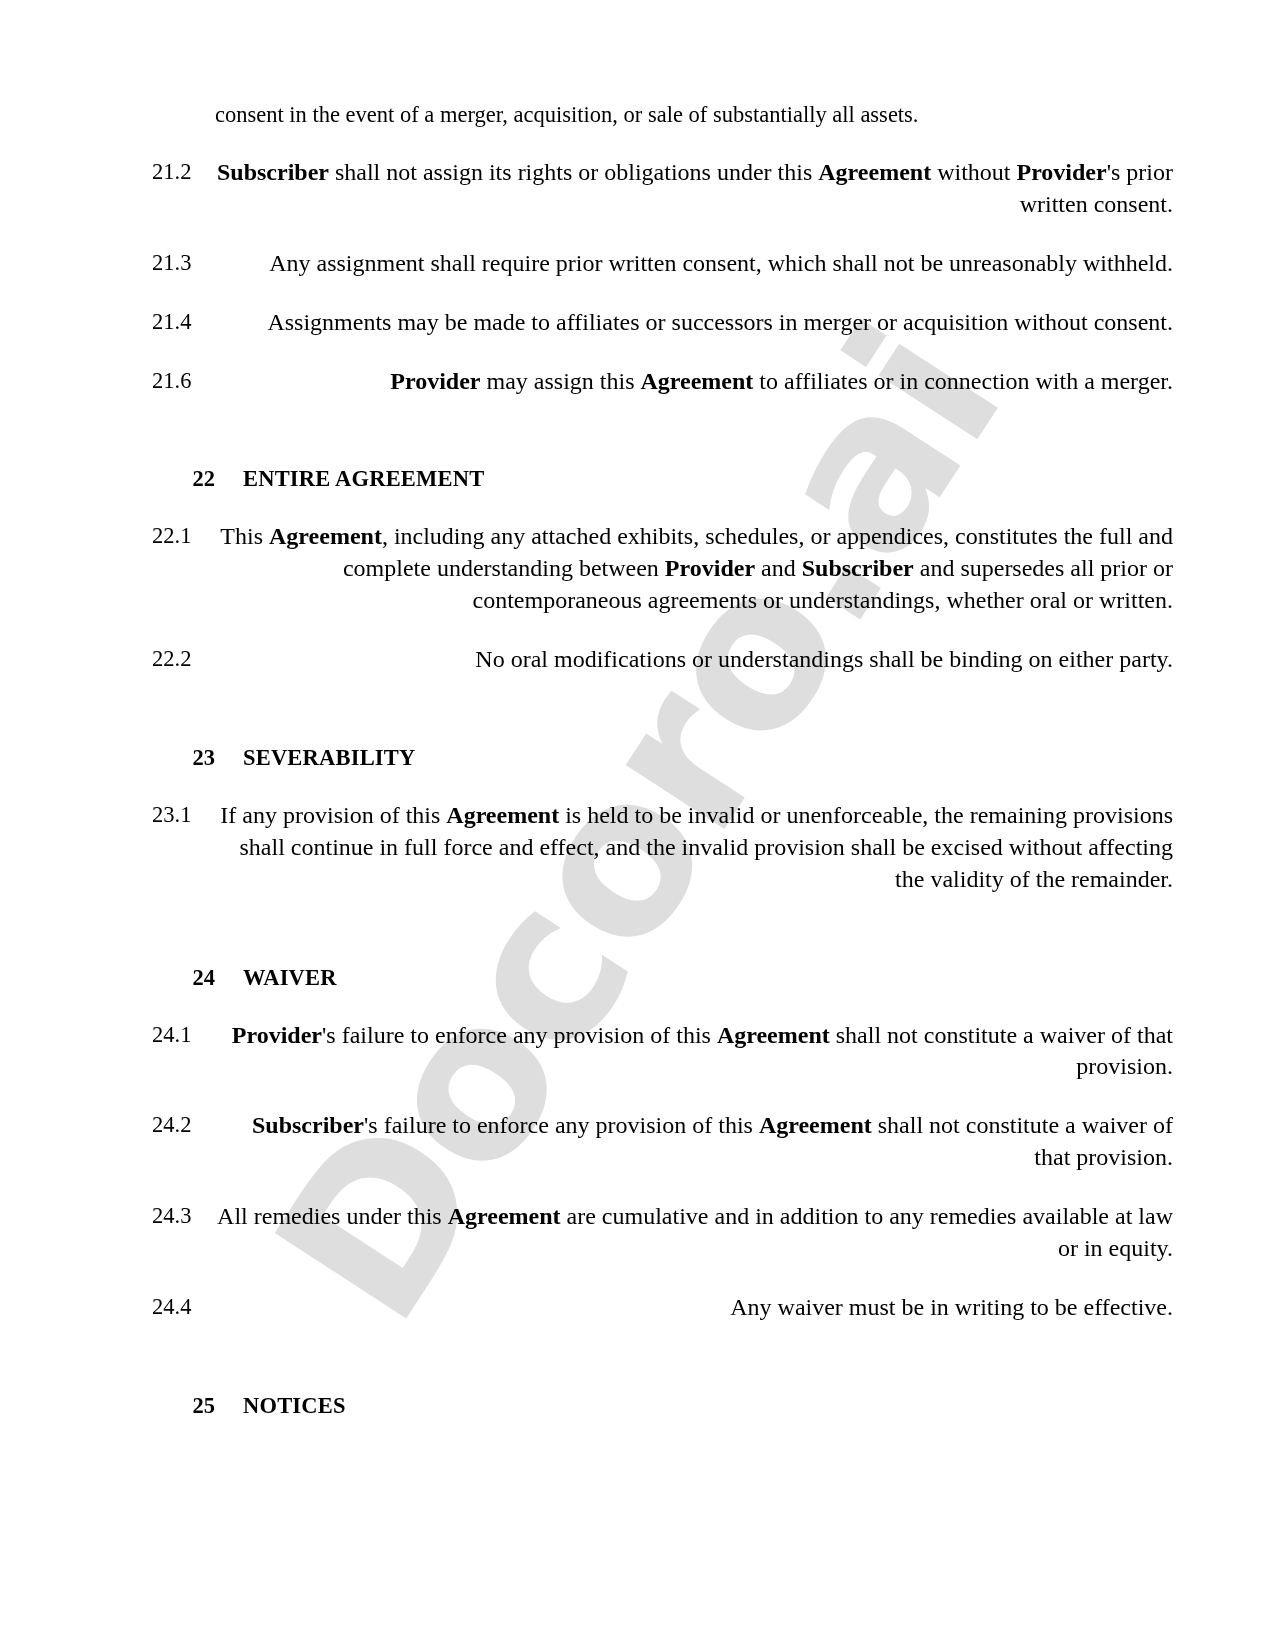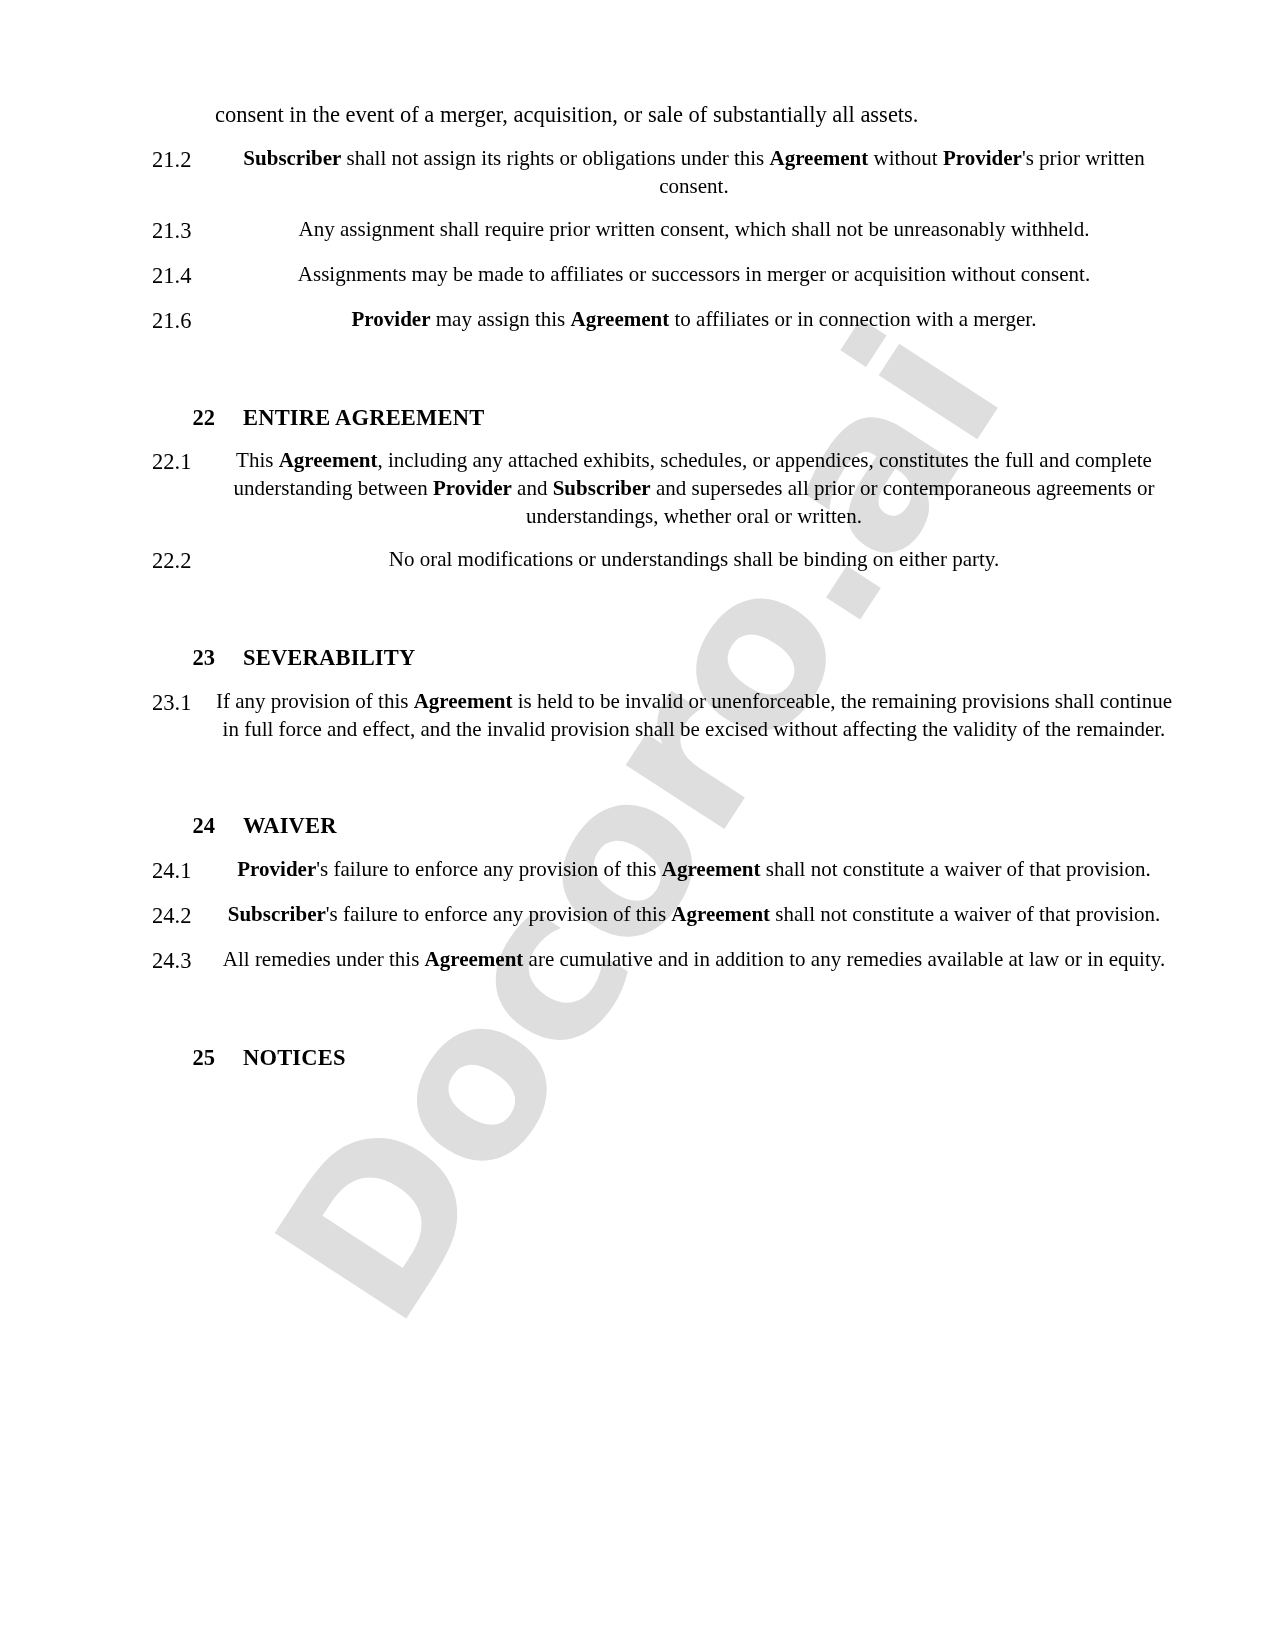--- a/index.html
+++ b/index.html
@@ -64,33 +64,33 @@
     padding-left: 63px;
     font-size: 22.5px;
     line-height: 1.33;
     text-align: left;
   }
 
   
   .clause {
     display: flex;
     align-items: flex-start;
-    margin-top: 15px;
+    margin-top: 27px;
   }
   .clause-num {
     flex: 0 0 63px;
     font-size: 22.5px;
     line-height: 1.33;
     white-space: nowrap;
   }
   .clause-text {
     flex: 1 1 auto;
-    font-size: 21px;
+    font-size: 24px;
     line-height: 1.33;
-    text-align: center;
+    text-align: right;
   }
 
   
   .section {
     display: flex;
     align-items: flex-start;
     margin-top: 67px;
     margin-bottom: 4px;
   }
   .section-num {
@@ -170,19 +170,23 @@
         <div class="clause-text"><strong>Provider</strong>'s failure to enforce any provision of this <strong>Agreement</strong> shall not constitute a waiver of that provision.</div>
       </div>
       <div class="clause">
         <div class="clause-num">24.2</div>
         <div class="clause-text"><strong>Subscriber</strong>'s failure to enforce any provision of this <strong>Agreement</strong> shall not constitute a waiver of that provision.</div>
       </div>
       <div class="clause">
         <div class="clause-num">24.3</div>
         <div class="clause-text">All remedies under this <strong>Agreement</strong> are cumulative and in addition to any remedies available at law or in equity.</div>
       </div>
+      <div class="clause">
+        <div class="clause-num">24.4</div>
+        <div class="clause-text">Any waiver must be in writing to be effective.</div>
+      </div>
       <div class="section">
         <div class="section-num">25</div>
         <div class="section-title">NOTICES</div>
       </div>
     </div>
 
 </div>
 
 </body></html>

